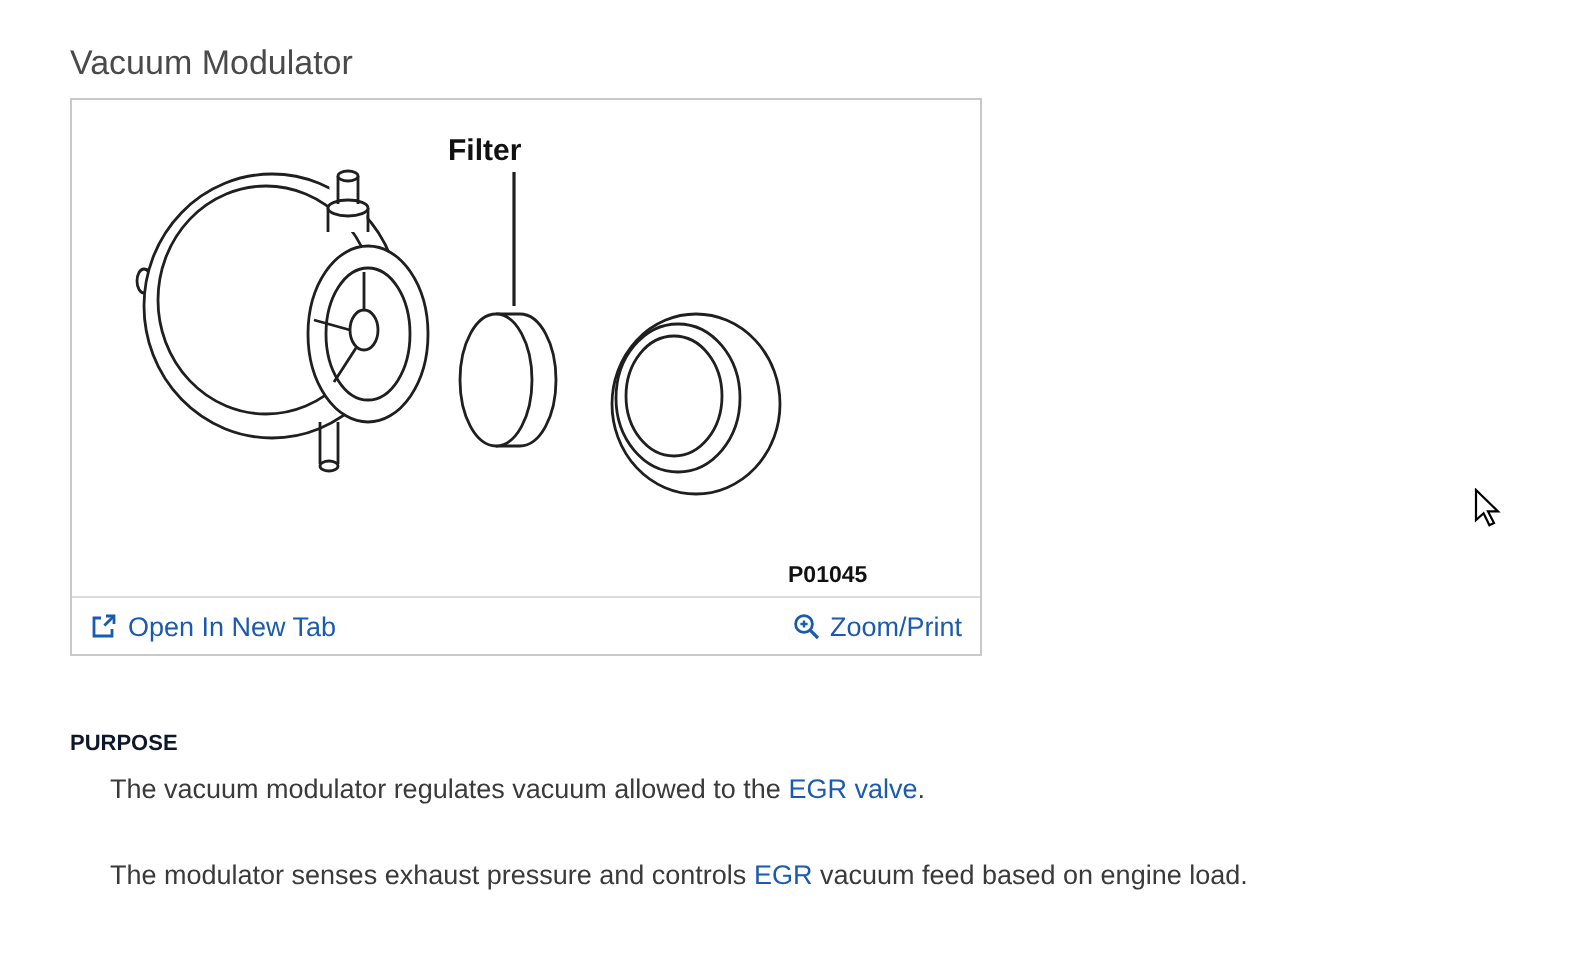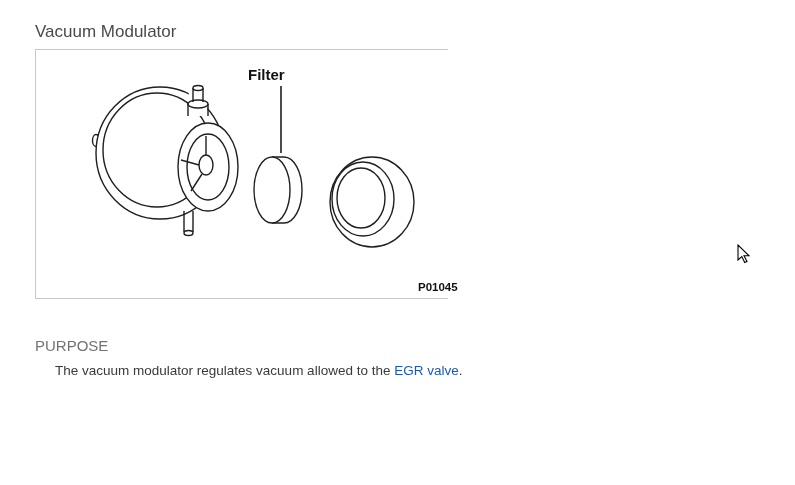--- a/index.html
+++ b/index.html
@@ -10,37 +10,37 @@
   *{box-sizing:border-box;}
   html,body{margin:0;padding:0;}
   body{
     width:795px;height:485px;overflow:hidden;background:#ffffff;
     font-family:"Liberation Sans","DejaVu Sans",sans-serif;
     color:var(--text-color);position:relative;
   }
   .page{padding:22px 0 0 35px;}
   .page-title{font-size:17px;color:#4a4a4a;margin-bottom:7px;}
   .figure-box{
-    width:413px;border:1px solid var(--border-color);background:#fff;padding-left:24px;
+    width:456px;border:1px solid var(--border-color);background:#fff;
   }
   .drawing{width:411px;height:248px;position:relative;background:#fff;}
   .figure-links{
     height:29px;border-top:1px solid #dcdcdc;
     display:flex;align-items:center;justify-content:space-between;
     padding:0 9px;
   }
   a.fig-link{
     color:var(--link-color);font-size:13.5px;text-decoration:none;
     display:inline-flex;align-items:center;gap:5px;cursor:pointer;
   }
   .icon{display:inline-flex;align-items:center;color:var(--link-color);}
   .section{margin-left:0;}
   .section-purpose{margin-top:38px;}
   .section-operation{margin-top:28px;}
-  .section-heading{font-size:15px;font-weight:normal;color:#737373;}
+  .section-heading{font-size:11px;font-weight:bold;color:#0f172a;}
   .section-text{font-size:13.5px;margin:9px 0 0 12px;padding-left:8px;color:#3a3a3a;}
   a.inline-link{color:var(--link-color);text-decoration:none;cursor:pointer;}
   .mouse-cursor{position:absolute;left:737px;top:244px;pointer-events:none;}
 </style>
 </head>
 <body>
 
 <div class="page">
 
   <div class="page-title">Vacuum Modulator</div>
@@ -76,28 +76,51 @@
 
           <ellipse cx="312" cy="152" rx="42" ry="45"></ellipse>
           <ellipse cx="303" cy="149" rx="31" ry="37"></ellipse>
           <ellipse cx="301" cy="148" rx="24" ry="30" fill="none"></ellipse>
         </g>
         <line x1="221" y1="36" x2="221" y2="103" stroke="#1f1f1f" stroke-width="1.6"></line>
         <text x="188" y="30" font-size="15" font-weight="bold" fill="#111111">Filter</text>
         <text x="358" y="241" font-size="11.5" font-weight="bold" fill="#111111">P01045</text>
       </svg>
     </div>
+    <div class="figure-links">
+      <a class="fig-link">
+        <span class="icon">
+          <svg width="14" height="14" viewBox="0 0 14 14">
+            <path d="M5.5 3H2v9h9V8.5" fill="none" stroke="currentColor" stroke-width="1.4"></path>
+            <path d="M8 2h4v4" fill="none" stroke="currentColor" stroke-width="1.4"></path>
+            <path d="M12 2L7.2 6.8" fill="none" stroke="currentColor" stroke-width="1.4"></path>
+          </svg>
+        </span>
+        <span>Open In New Tab</span>
+      </a>
+      <a class="fig-link">
+        <span class="icon">
+          <svg width="14" height="14" viewBox="0 0 14 14">
+            <circle cx="6" cy="6" r="4.2" fill="none" stroke="currentColor" stroke-width="1.4"></circle>
+            <path d="M9.3 9.3L13 13" fill="none" stroke="currentColor" stroke-width="1.6"></path>
+            <path d="M4.2 6h3.6M6 4.2v3.6" fill="none" stroke="currentColor" stroke-width="1.2"></path>
+          </svg>
+        </span>
+        <span>Zoom/Print</span>
+      </a>
+    </div>
   </div>
 
   <div class="section section-purpose">
     <div class="section-heading">PURPOSE</div>
     <p class="section-text"><span>The vacuum modulator regulates vacuum allowed to the </span><a class="inline-link">EGR valve</a><span>.</span></p>
   </div>
 
   <div class="section section-operation">
+    <p class="section-text"><span>The modulator senses exhaust pressure and controls </span><a class="inline-link">EGR</a><span> vacuum feed based on engine load.</span></p>
   </div>
 
 </div>
 
 <div class="mouse-cursor">
   <svg width="14" height="20" viewBox="0 0 14 20">
     <path d="M1 1 L1 16 L4.8 12.6 L7.7 18.6 L10 17.5 L7 11.7 L12 11.7 Z" fill="#ffffff" stroke="#000000" stroke-width="1.1"></path>
   </svg>
 </div>
 

